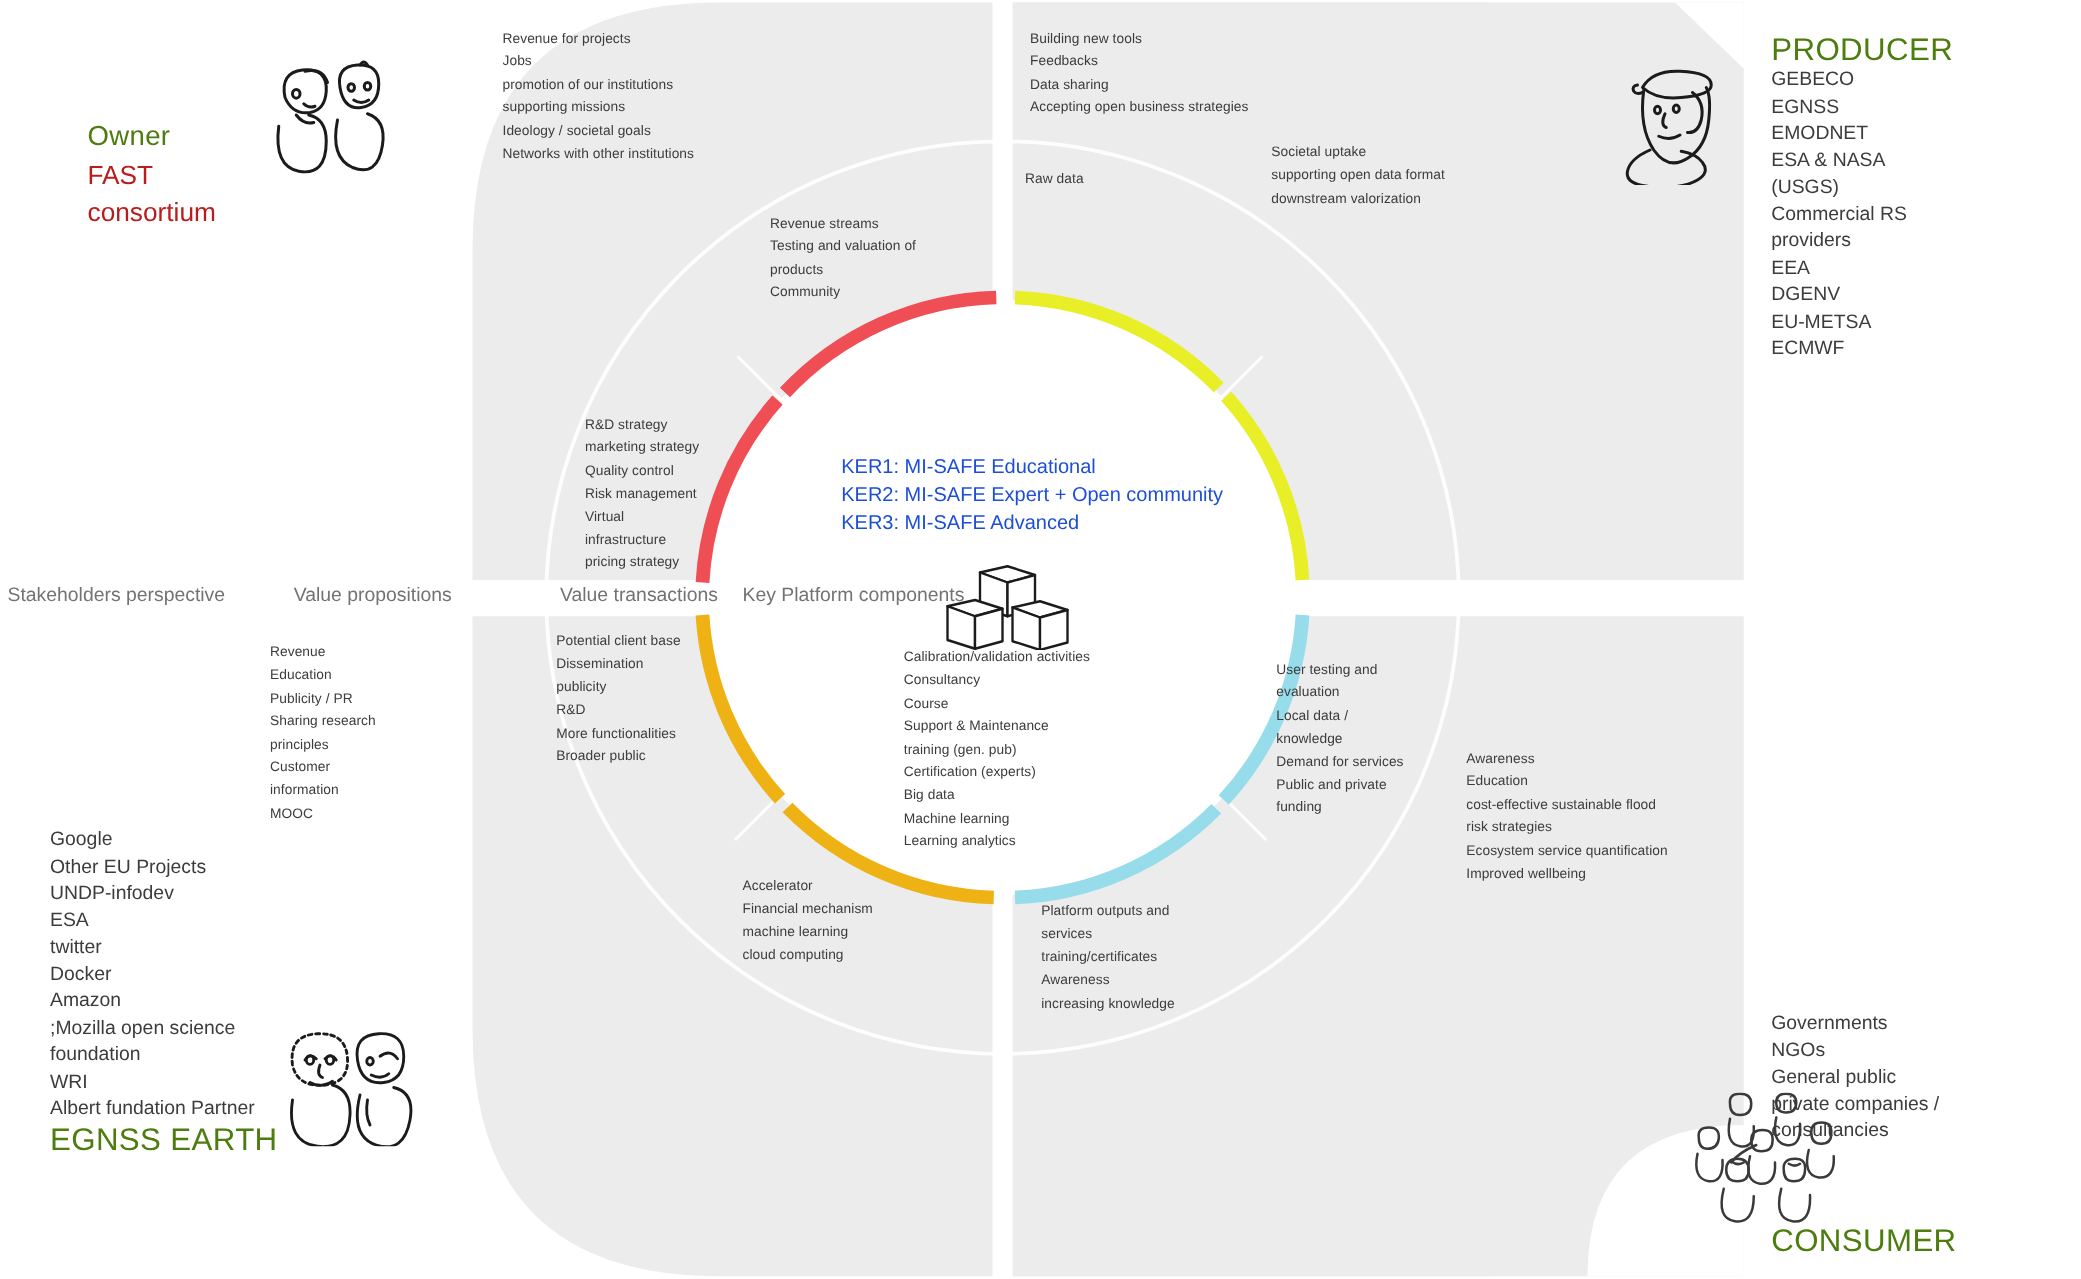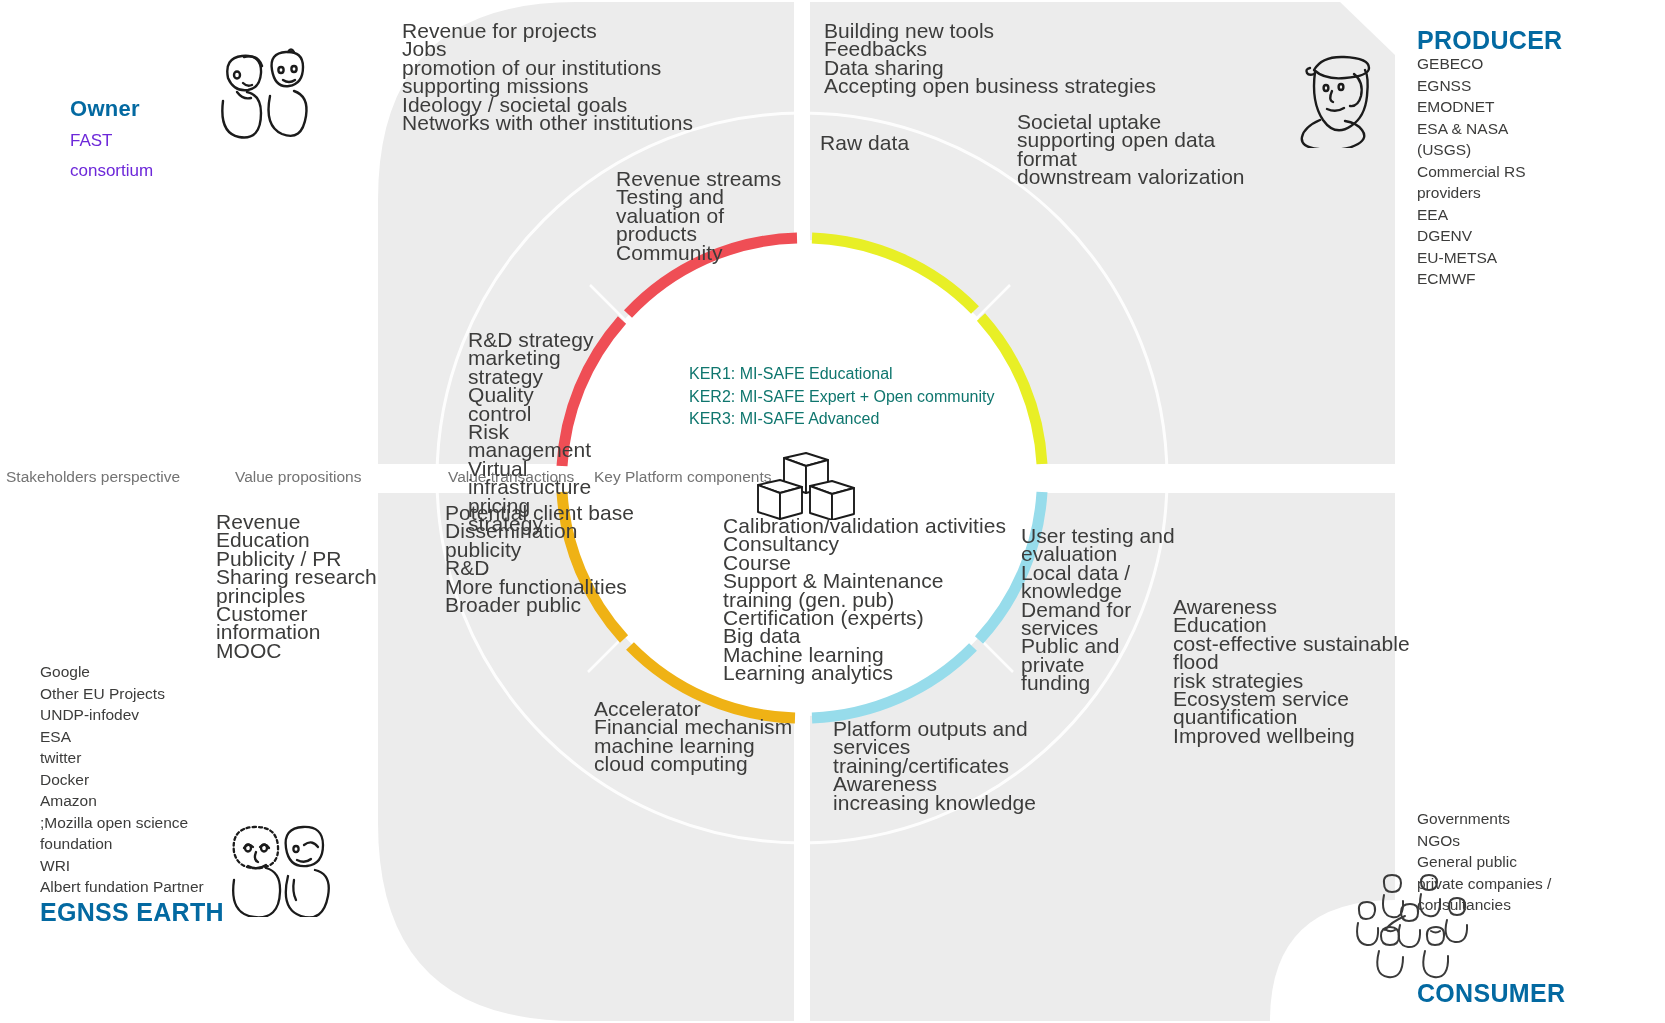--- a/index.html
+++ b/index.html
@@ -7,58 +7,57 @@
     width:1665px;height:1023px;
     background:#ffffff;
     font-family:"Liberation Sans", sans-serif;
     color:#3c3c3b;
     overflow:hidden;
     position:relative;
   }
   #canvas{position:absolute;left:0;top:0;width:1665px;height:1023px;}
   .abs{position:absolute;}
   .txt{
-    font-size:21px;
+    font-size:11px;
     line-height:18.4px;
     color:#3c3c3b;
     white-space:pre-line;
     letter-spacing:0.05px;
   }
   .lbl-head{
     font-size:15.5px;
     color:#737373;
     white-space:nowrap;
   }
   .role-title{
-    font-weight:bold;
+    font-weight:normal;
     font-size:22px;
-    color:#0369a1;
+    color:#4d7c0f;
     letter-spacing:.3px;
   }
   .role-title.big{font-size:25px;}
   .role-sub{
-    font-size:17px;
+    font-size:21px;
     line-height:30px;
-    color:#6d28d9;
+    color:#b91c1c;
     white-space:pre-line;
   }
   .role-list{
     font-size:15.5px;
     line-height:21.5px;
     color:#3c3c3b;
     white-space:pre-line;
   }
   svg{display:block;}
   .icon-draw{position:absolute;}
   .center-ker{
     font-size:16px;
     line-height:22.5px;
-    color:#0f766e;
+    color:#1d4ed8;
     white-space:pre-line;
-    margin-left:16px;
   }
 </style>
 </head>
 <body>
 
 <div id="canvas">
 
   <svg class="abs" style="left:0;top:0;" width="1665" height="1023">
     <defs>
       <clipPath id="clipTL">

